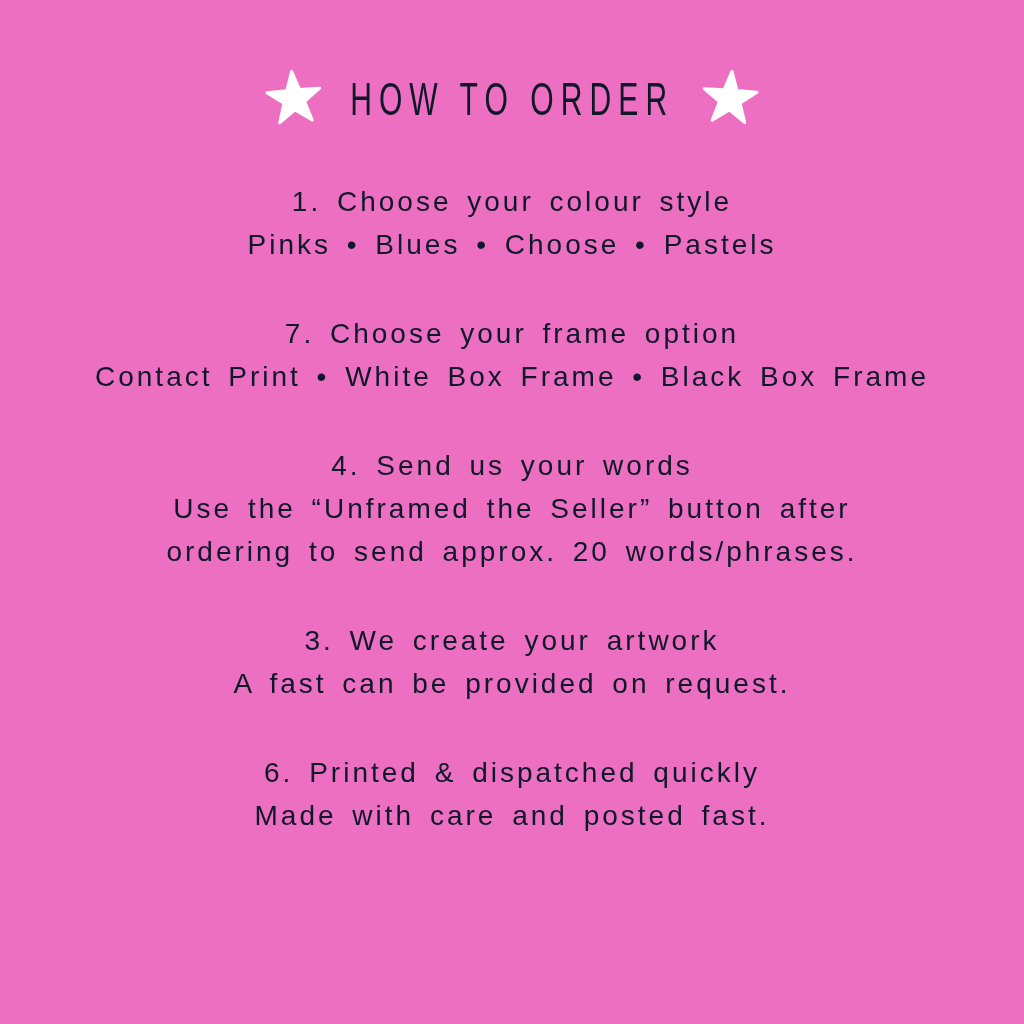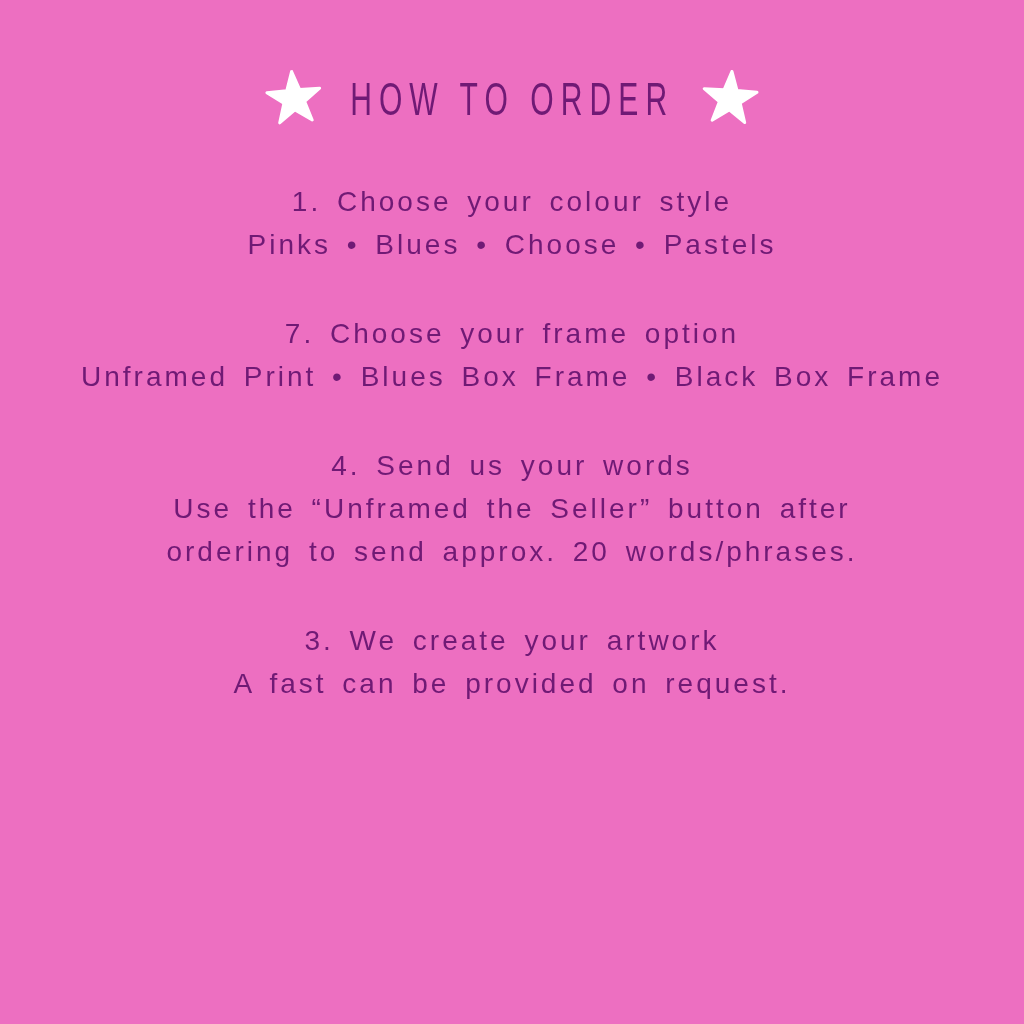--- a/index.html
+++ b/index.html
@@ -63,21 +63,21 @@
     margin-bottom: 46px;
     white-space: nowrap;
   }
   .step-heading, .step-line {
     height: 43px;
   }
 </style>
 </head>
 <body style="background: rgb(237, 111, 193);">
 
-<div class="card" style="color: #701a75;">
+<div class="card" style="color: #0f172a;">
 
   <div class="title-row">
     <span class="star star-left">
       <svg viewBox="0 0 100 100" aria-hidden="true">
         <polygon points="50,2 61.2,34.6 95.7,35.2 68.1,55.9 78.2,88.8 50,69 21.8,88.8 31.9,55.9 4.3,35.2 38.8,34.6" fill="#FFFFFF" stroke="#FFFFFF" stroke-width="5" stroke-linejoin="round"></polygon>
       </svg>
     </span>
     <h1 class="title">HOW TO ORDER</h1>
     <span class="star star-right">
       <svg viewBox="0 0 100 100" aria-hidden="true">
@@ -88,30 +88,34 @@
 
   <div class="steps">
 
     <div class="step">
       <div class="step-heading">1. Choose your colour style</div>
       <div class="step-line">Pinks • Blues • Choose • Pastels</div>
     </div>
 
     <div class="step">
       <div class="step-heading">7. Choose your frame option</div>
-      <div class="step-line">Unframed Print • Blues Box Frame • Black Box Frame</div>
+      <div class="step-line">Contact Print • White Box Frame • Black Box Frame</div>
     </div>
 
 
     <div class="step">
       <div class="step-heading">4. Send us your words</div>
       <div class="step-line">Use the “Unframed the Seller” button after</div>
       <div class="step-line">ordering to send approx. 20 words/phrases.</div>
     </div>
 
     <div class="step">
       <div class="step-heading">3. We create your artwork</div>
       <div class="step-line">A fast can be provided on request.</div>
     </div>
 
+    <div class="step">
+      <div class="step-heading">6. Printed &amp; dispatched quickly</div>
+      <div class="step-line">Made with care and posted fast.</div>
+    </div>
 
   </div>
 </div>
 
 </body></html>

